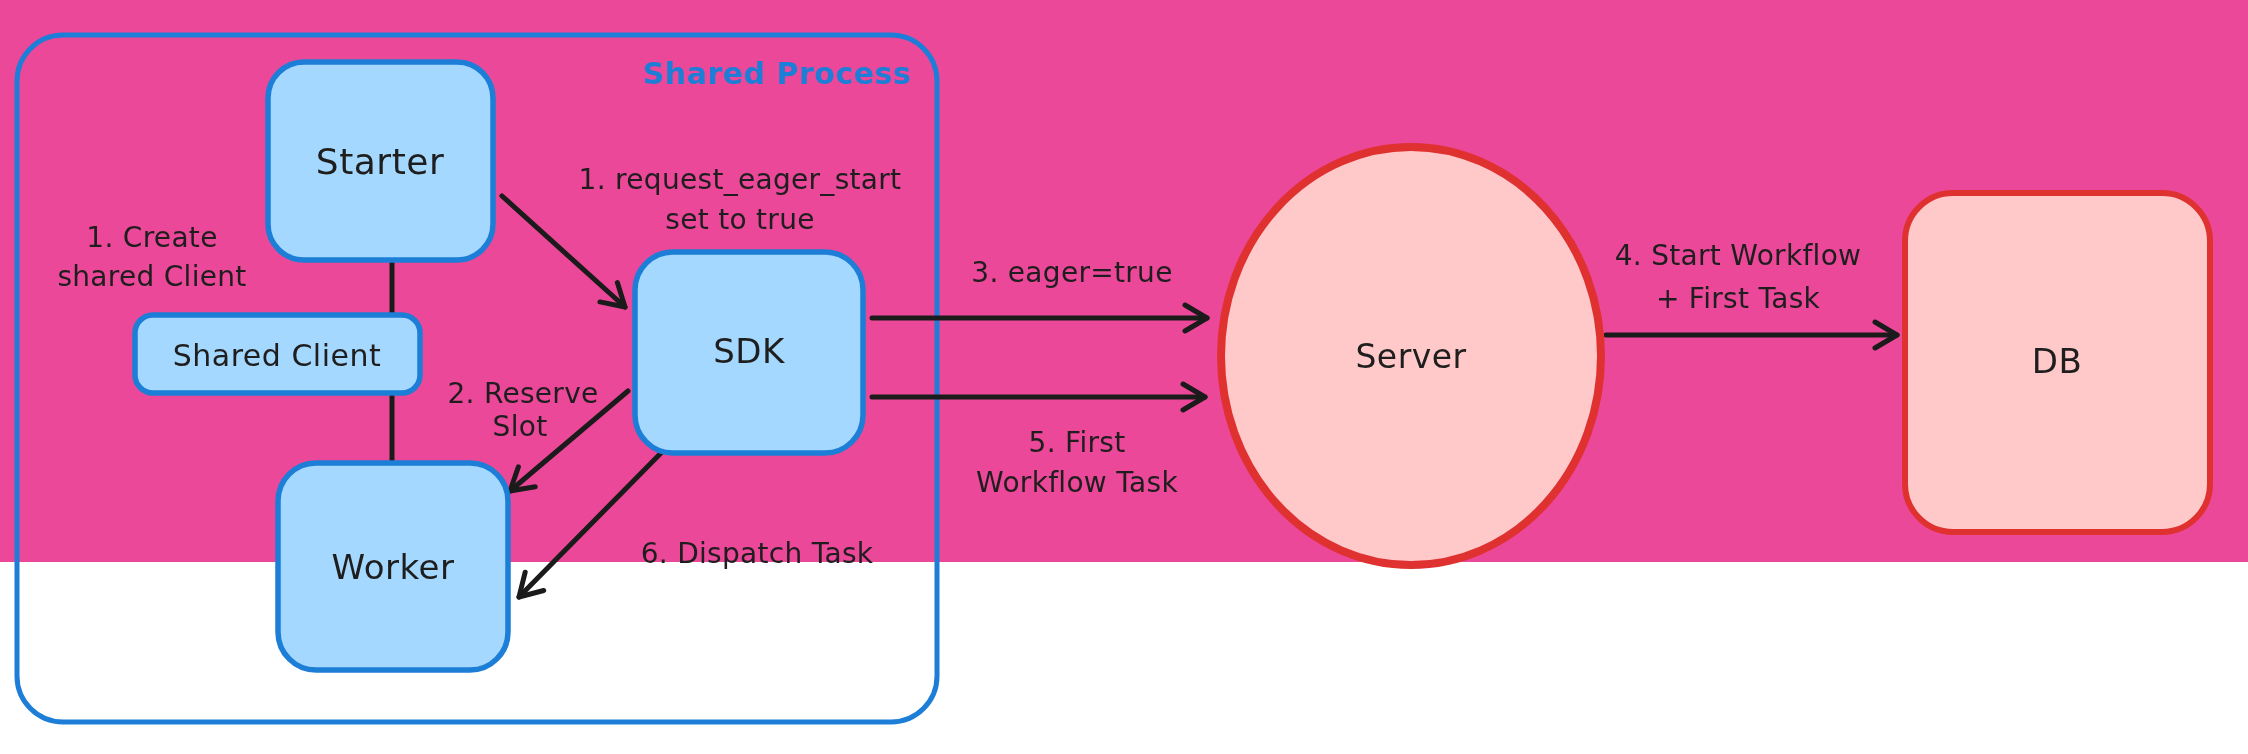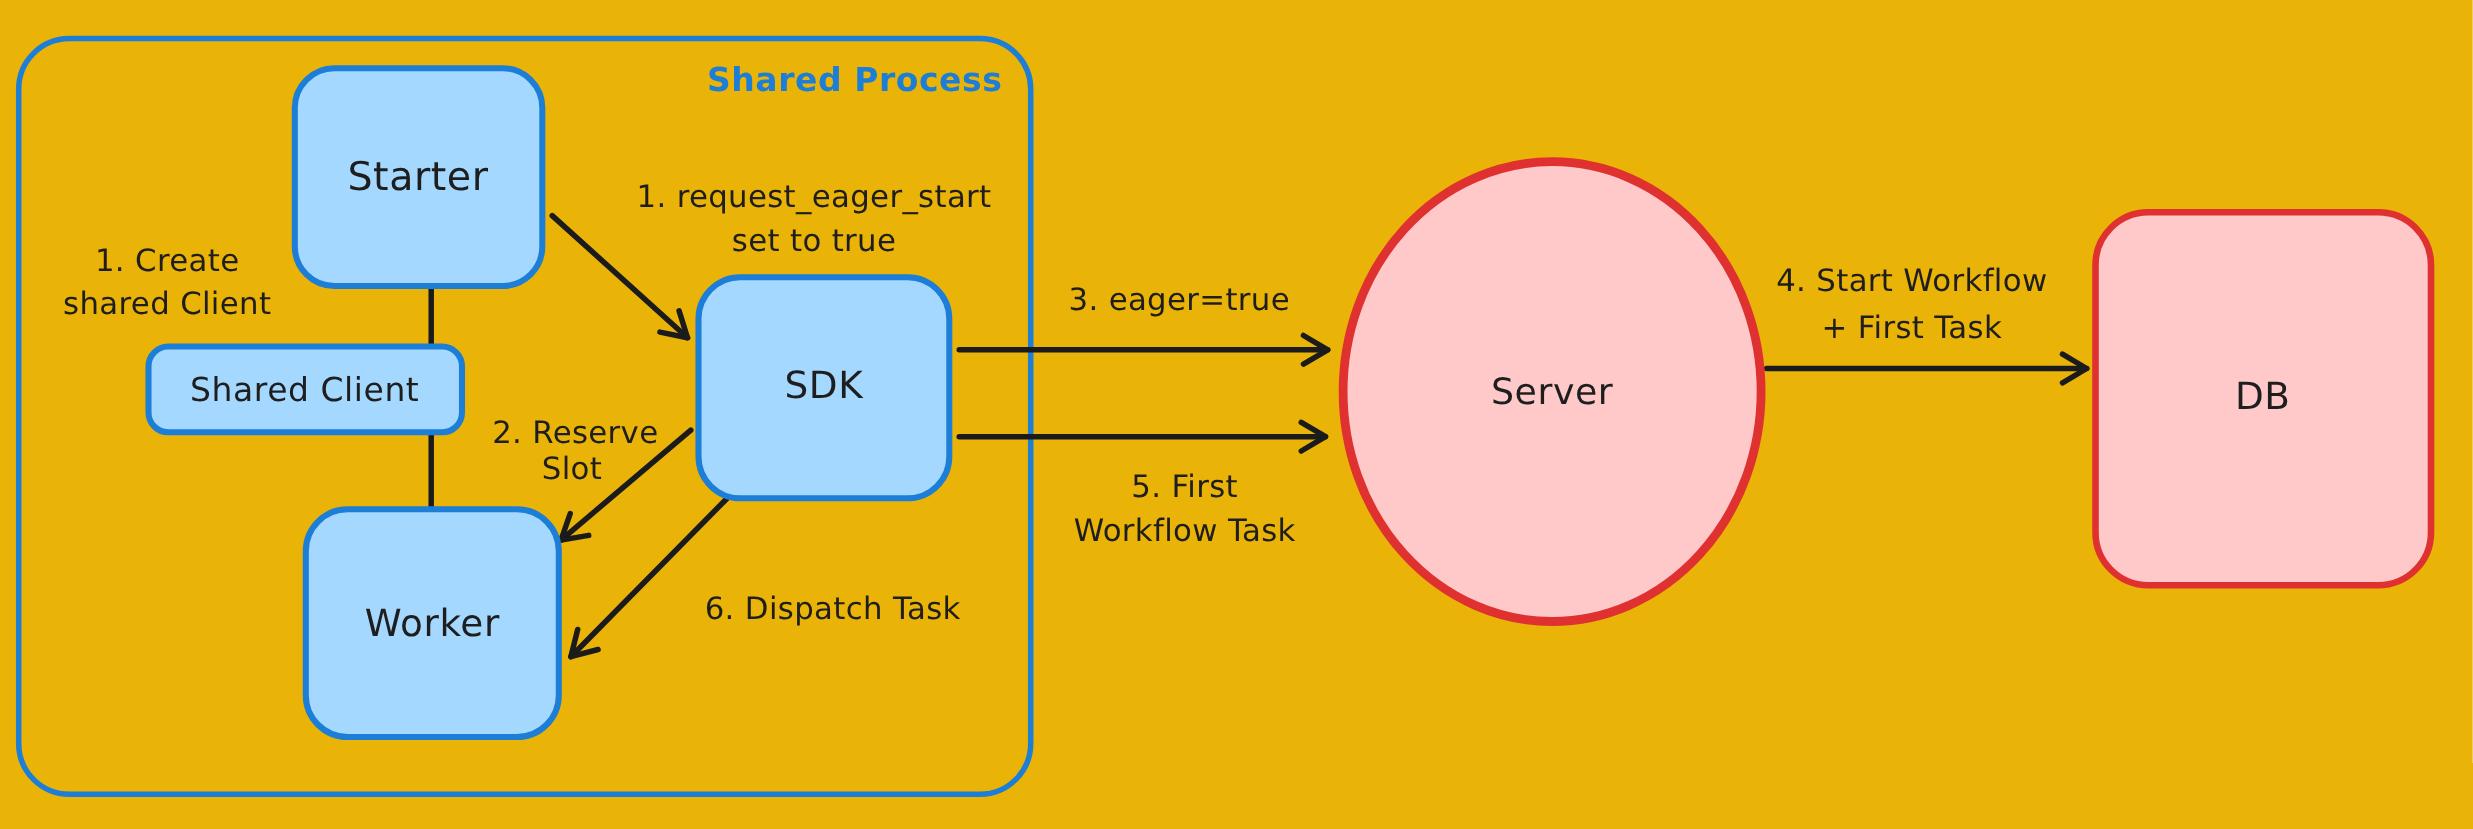--- a/index.html
+++ b/index.html
@@ -5,23 +5,23 @@
   html, body {
     margin: 0;
     padding: 0;
     background: #ffffff;
     width: 2248px;
     height: 754px;
     overflow: hidden;
   }
   .diagram-stage {
     width: 2248px;
-    height: 754px;
+    height: 562px;
     position: relative;
-    background: #eab308;
+    background: #ec4899;
   }
   svg {
     display: block;
     font-family: "DejaVu Sans", "Liberation Sans", sans-serif;
   }
   .node-fill-blue   { fill: #a5d8ff; stroke: #1c7ed6; stroke-width: 5.5; }
   .container-stroke { fill: none;    stroke: #1c7ed6; stroke-width: 5; }
   .node-fill-red    { fill: #ffc9c9; stroke: #e03131; }
   .edge             { stroke: #1b1b1b; stroke-width: 5; stroke-linecap: round; fill: none; }
   .node-label {

